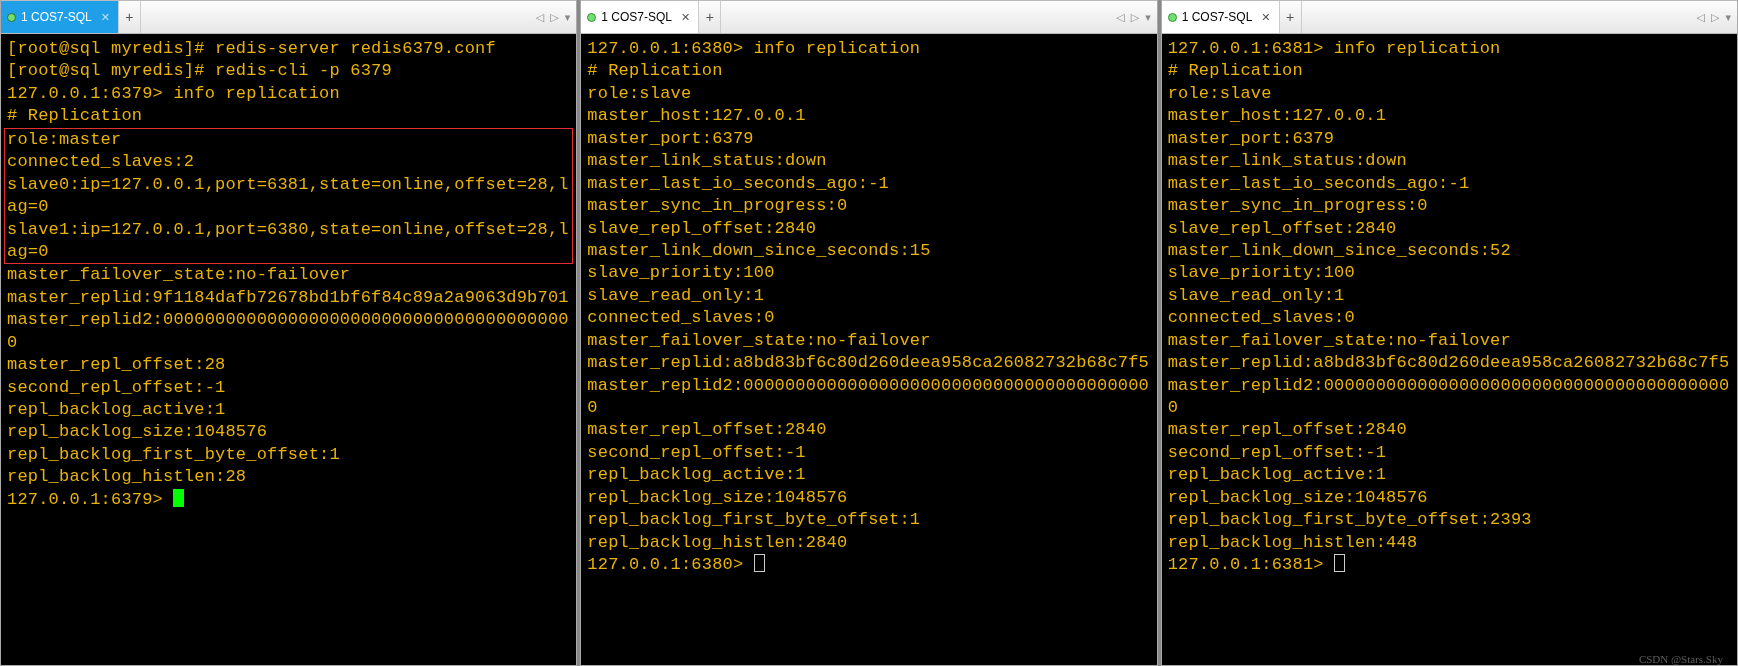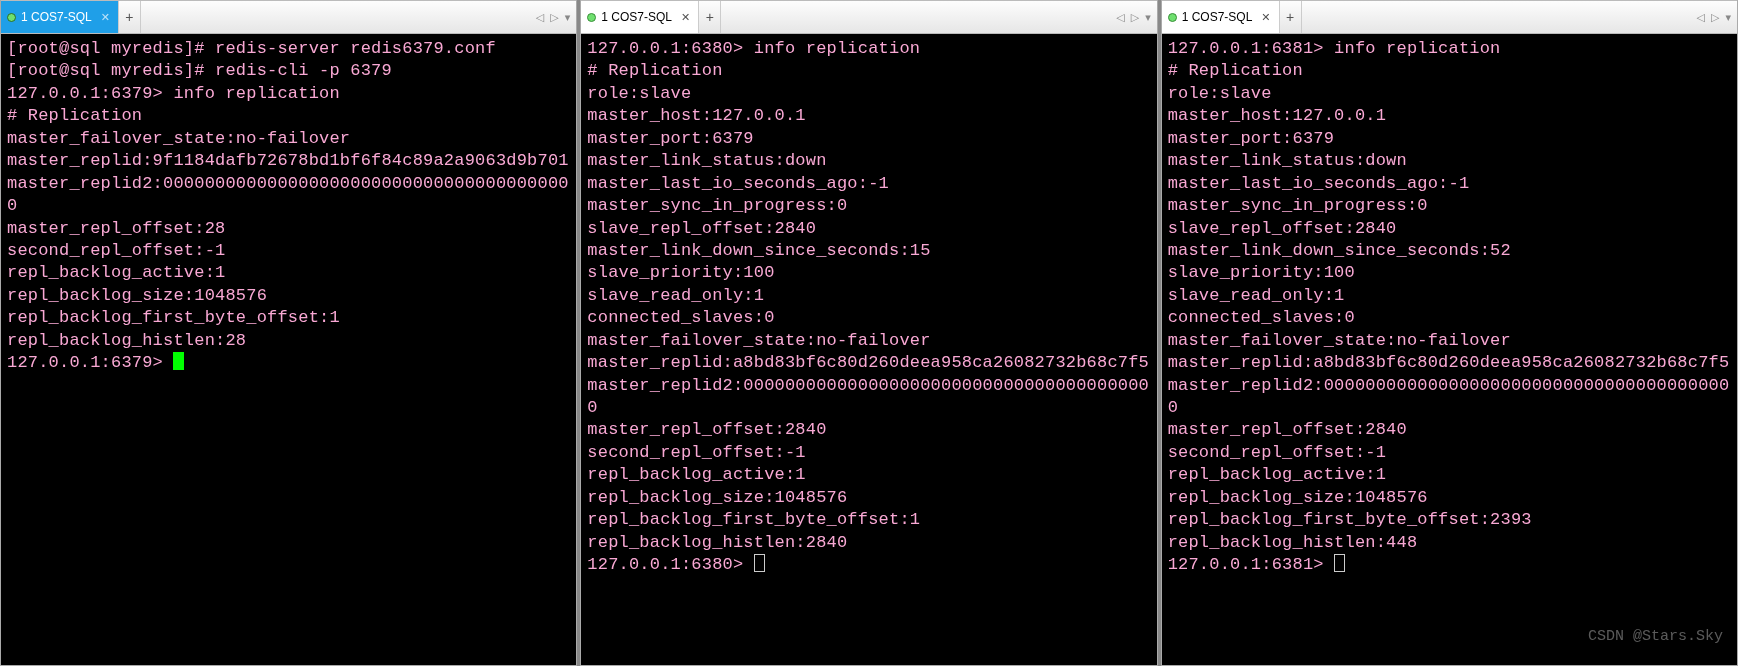--- a/index.html
+++ b/index.html
@@ -59,21 +59,21 @@
     width: 22px; border-right:1px solid #ccc; color:#555; font-size:14px;
   }
   .tabbar-right {
     margin-left: auto;
     display: flex; align-items:center; gap:2px; padding-right:4px;
     color:#888;
   }
   .tabbar-right span { font-size:11px; padding:0 2px; }
   .terminal {
     flex: 1;
-    color: #f9a8d4;
+    color: #eab308;
     background: #000;
     padding: 4px 6px;
     white-space: pre-wrap;
     word-break: break-all;
     line-height: 1.32;
     letter-spacing: 0.2px;
     font-feature-settings: "liga" 0;
   }
   .redbox {
     border: 1px solid #e03030;
@@ -83,24 +83,24 @@
   .cursor-green {
     display:inline-block; width:11px; height:18px; background:#00ff00; vertical-align:-3px;
   }
   .cursor-hollow {
     display:inline-block; width:11px; height:18px;
     border:1px solid #ccc; vertical-align:-3px;
   }
   .watermark {
     position: absolute;
     right: 14px;
-    bottom: 20px;
+    bottom: 0;
     color: rgba(200,200,200,.45);
-    font-family: Liberation Mono, monospace;
-    font-size: 15px;
+    font-family: Liberation Serif, serif;
+    font-size: 11px;
     pointer-events: none;
   }
 </style>
 </head>
 <body>
 
 <div class="pane">
   <div class="tabbar">
     <div class="tab active-blue">
       <span class="dot"></span>
@@ -111,21 +111,24 @@
     <div class="tabbar-right">
       <span>◁</span>
       <span>▷</span>
       <span>▾</span>
     </div>
   </div>
   <div class="terminal"><span>[root@sql myredis]# redis-server redis6379.conf
 [root@sql myredis]# redis-cli -p 6379
 127.0.0.1:6379&gt; info replication
 # Replication</span>
-<span>master_failover_state:no-failover
+<div class="redbox"><span>role:master
+connected_slaves:2
+slave0:ip=127.0.0.1,port=6381,state=online,offset=28,lag=0
+slave1:ip=127.0.0.1,port=6380,state=online,offset=28,lag=0</span></div><span>master_failover_state:no-failover
 master_replid:9f1184dafb72678bd1bf6f84c89a2a9063d9b701
 master_replid2:0000000000000000000000000000000000000000
 master_repl_offset:28
 second_repl_offset:-1
 repl_backlog_active:1
 repl_backlog_size:1048576
 repl_backlog_first_byte_offset:1
 repl_backlog_histlen:28</span>
 <span>127.0.0.1:6379&gt; </span><span class="cursor-green"></span></div>
 </div>

